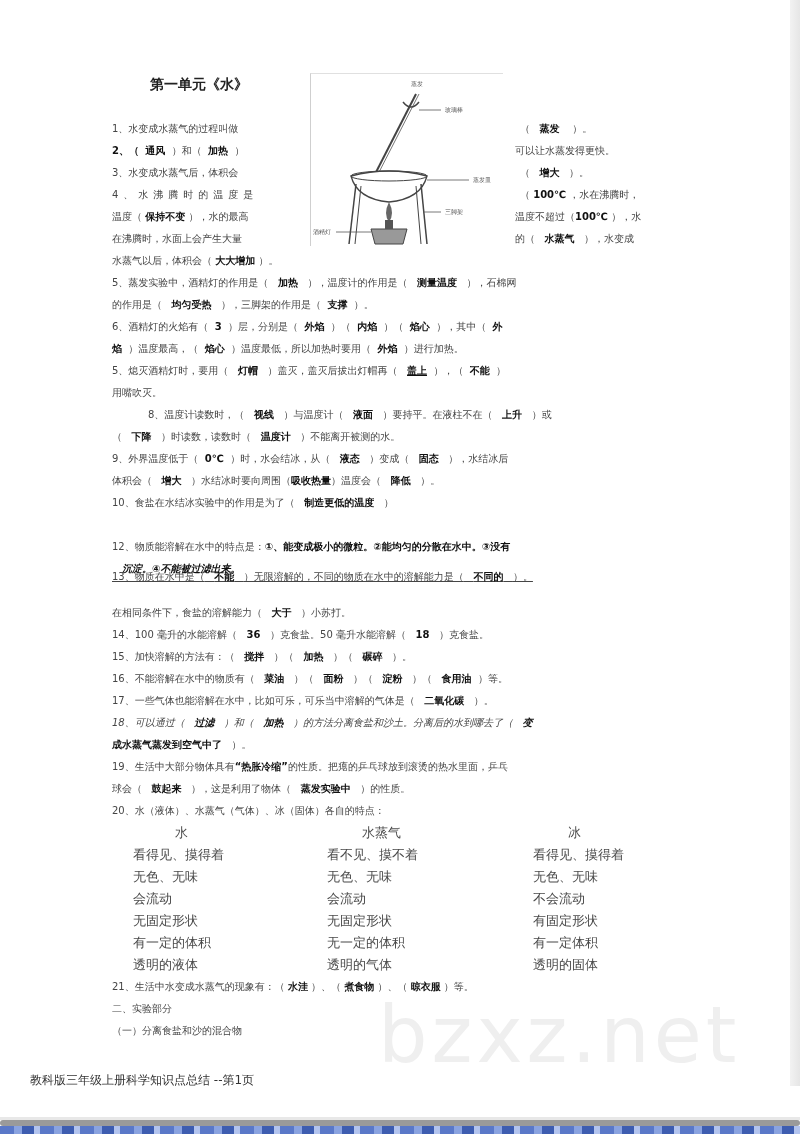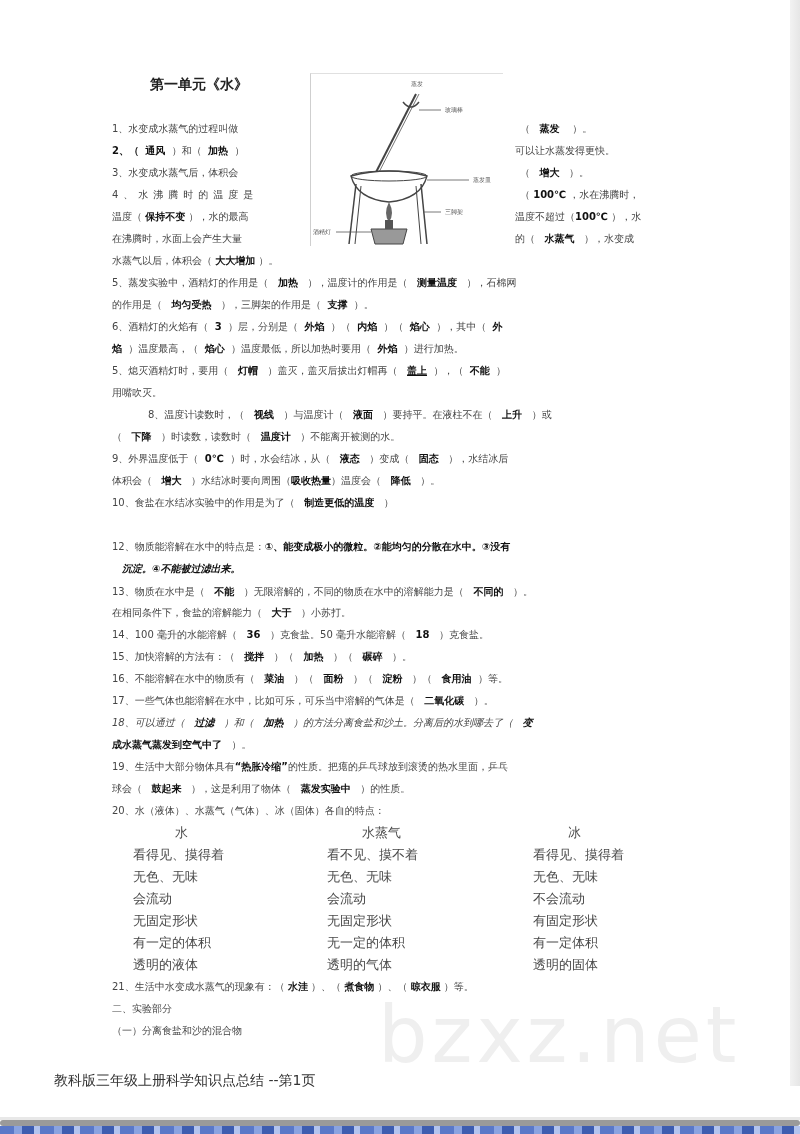--- a/index.html
+++ b/index.html
@@ -12,21 +12,21 @@
   .page { position:absolute; left:0; top:0; width:790px; height:1086px; background:#fff; }
   .right-edge { position:absolute; left:790px; top:0; width:10px; height:1086px; background:linear-gradient(to right,#f2f2f2,#e6e6e6); }
   .line { position:absolute; font-size:10px; line-height:20px; white-space:nowrap; color:#454545; }
   .b { font-weight:bold; color:#111; }
   .title { position:absolute; left:150px; top:76px; font-size:14px; font-weight:bold; color:#222; }
   .diagram { position:absolute; left:310px; top:73px; width:192px; height:172px; border-left:1px solid #cfcfcf; border-top:1px solid #e0e0e0; }
   .diagram svg { position:absolute; left:0; top:0; }
   .diag-label { position:absolute; font-size:6px; color:#555; }
   .tbl-cell { position:absolute; font-size:13px; line-height:20px; color:#4a4a4a; white-space:nowrap; }
   .watermark { position:absolute; left:378px; top:990px; font-family:"DejaVu Sans", sans-serif; font-weight:normal; font-size:78px; color:#efefef; letter-spacing:4px; }
-  .footer { position:absolute; left:54px; top:1072px; font-size:14px; color:#333; }
+  .footer { position:absolute; left:30px; top:1072px; font-size:12px; color:#333; }
   .scrollbar { position:absolute; left:0; top:1120px; width:800px; height:6px; background:#9a9a9a; border-radius:3px; }
   .scroll-track { position:absolute; left:0; top:1117px; width:800px; height:3px; background:#e8e8e8; }
   .bg-pattern { position:absolute; left:0; top:1126px; width:800px; height:8px;
     background:repeating-linear-gradient(90deg,#5a78c8 0 14px,#8aa3e0 14px 22px,#3e5db0 22px 34px,#b3c4ee 34px 40px); }
 </style>
 </head>
 <body>
 
 <div class="page">
 
@@ -133,21 +133,21 @@
   <div class="line" style="left:112px;top:493px;">
     <span>10、食盐在水结冰实验中的作用是为了（</span>&nbsp;&nbsp;&nbsp;<span class="b">制造更低的温度</span>&nbsp;&nbsp;&nbsp;<span>）</span>
   </div>
 
 
   <div class="line" style="left:112px;top:537px;">
     <span>12、物质能溶解在水中的特点是：</span><span class="b">①、能变成极小的微粒。②能均匀的分散在水中。③没有</span>
   </div>
   <div class="line b" style="left:122px;top:559px;font-style:italic;">沉淀。④不能被过滤出来。</div>
 
-  <div class="line" style="left:112px;top:582px;">
+  <div class="line" style="left:112px;top:567px;text-decoration:underline;">
     <span>13、物质在水中是（</span>&nbsp;&nbsp;&nbsp;<span class="b">不能</span>&nbsp;&nbsp;&nbsp;<span>）无限溶解的，不同的物质在水中的溶解能力是（</span>&nbsp;&nbsp;&nbsp;<span class="b">不同的</span>&nbsp;&nbsp;&nbsp;<span>）。</span>
   </div>
   <div class="line" style="left:112px;top:603px;">
     <span>在相同条件下，食盐的溶解能力（</span>&nbsp;&nbsp;&nbsp;<span class="b">大于</span>&nbsp;&nbsp;&nbsp;<span>）小苏打。</span>
   </div>
 
   <div class="line" style="left:112px;top:625px;">
     <span>14、100 毫升的水能溶解（</span>&nbsp;&nbsp;&nbsp;<span class="b">36</span>&nbsp;&nbsp;&nbsp;<span>）克食盐。50 毫升水能溶解（</span>&nbsp;&nbsp;&nbsp;<span class="b">18</span>&nbsp;&nbsp;&nbsp;<span>）克食盐。</span>
   </div>
 

